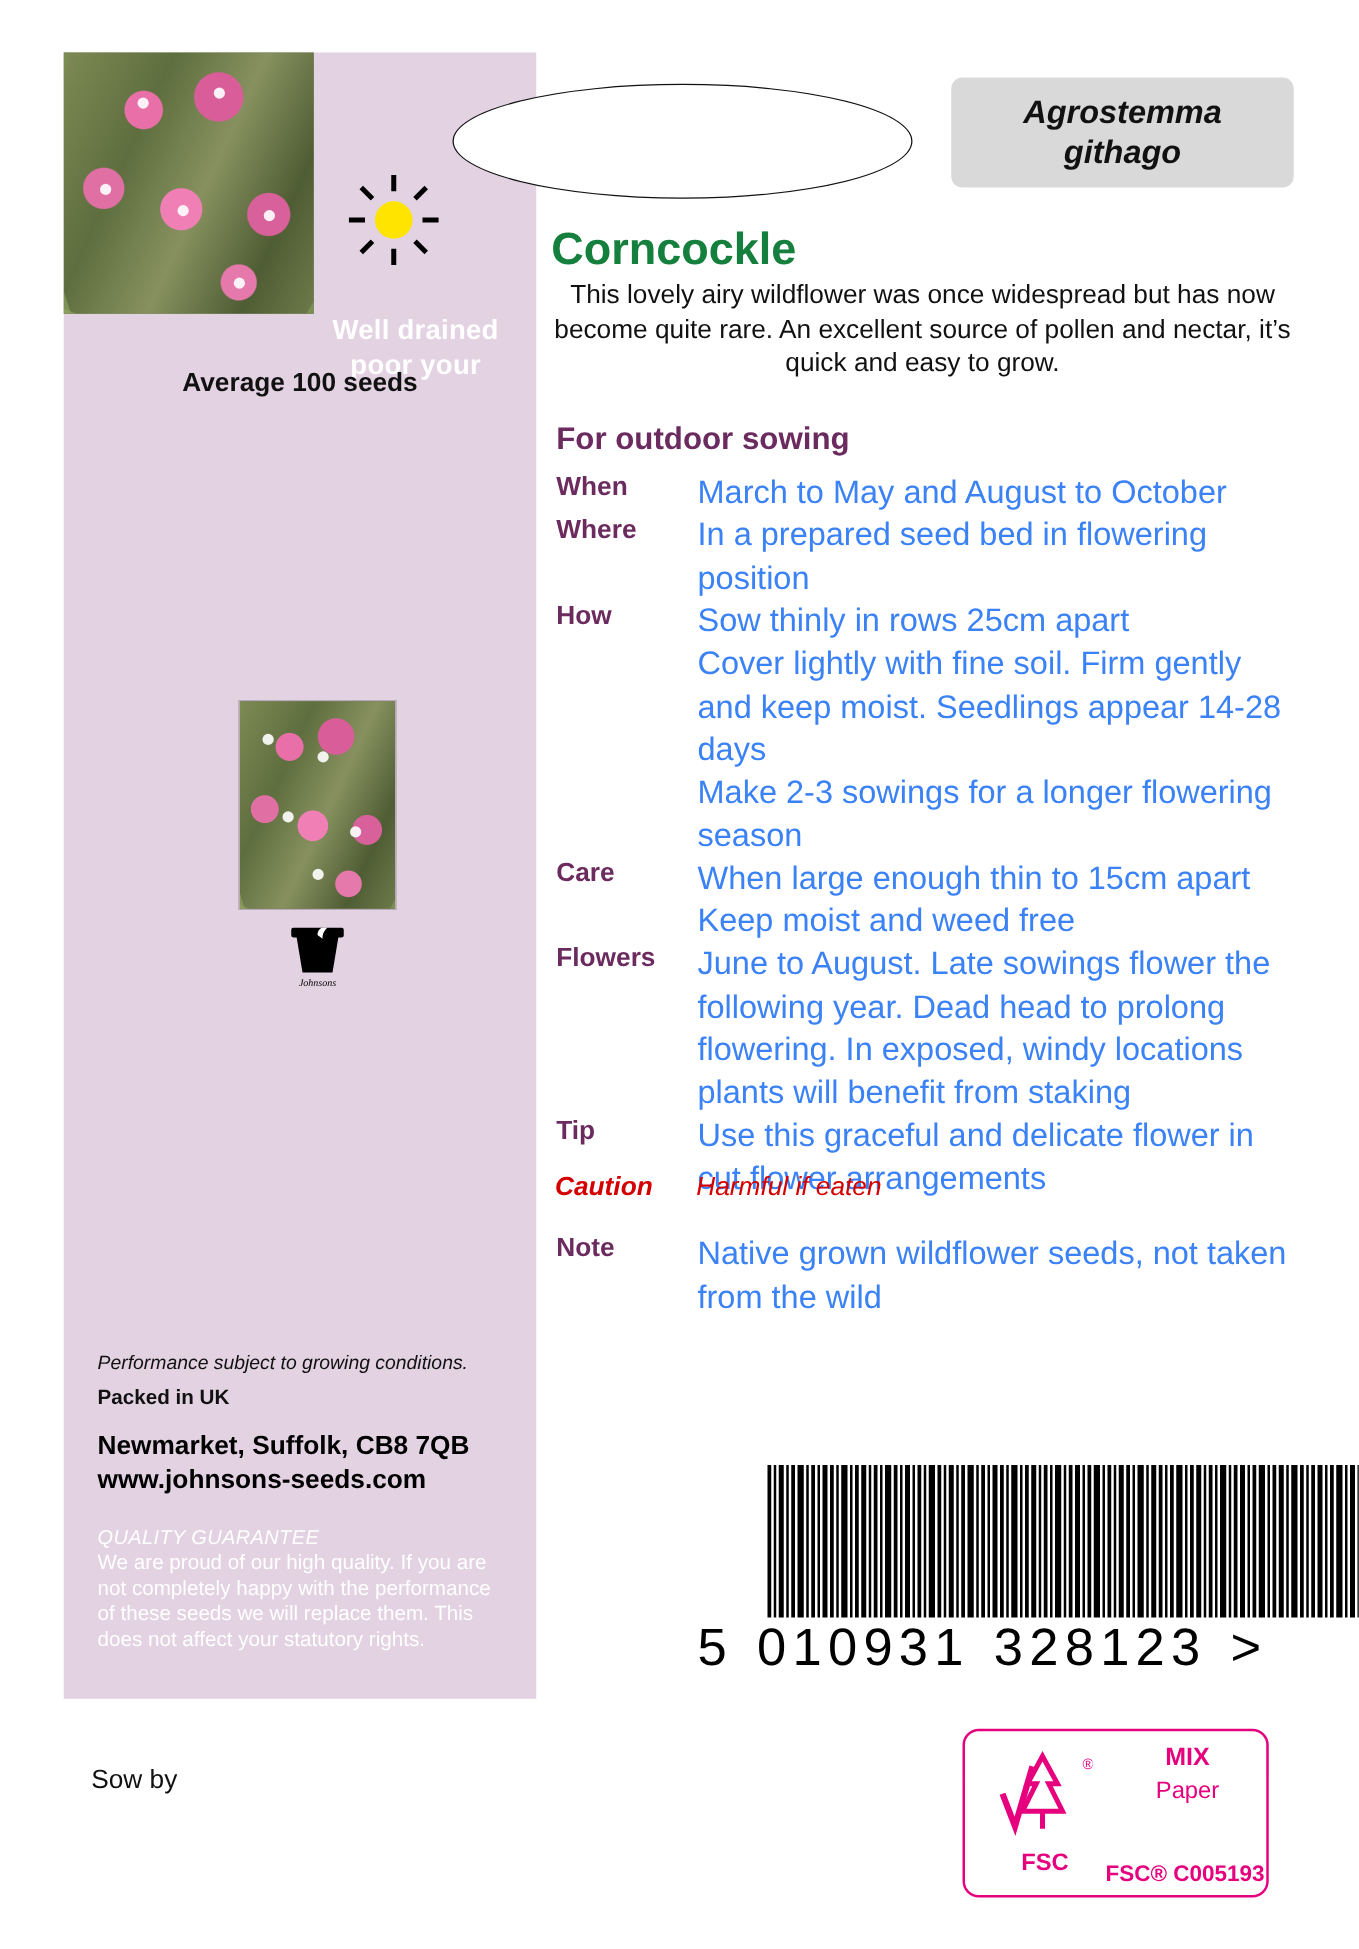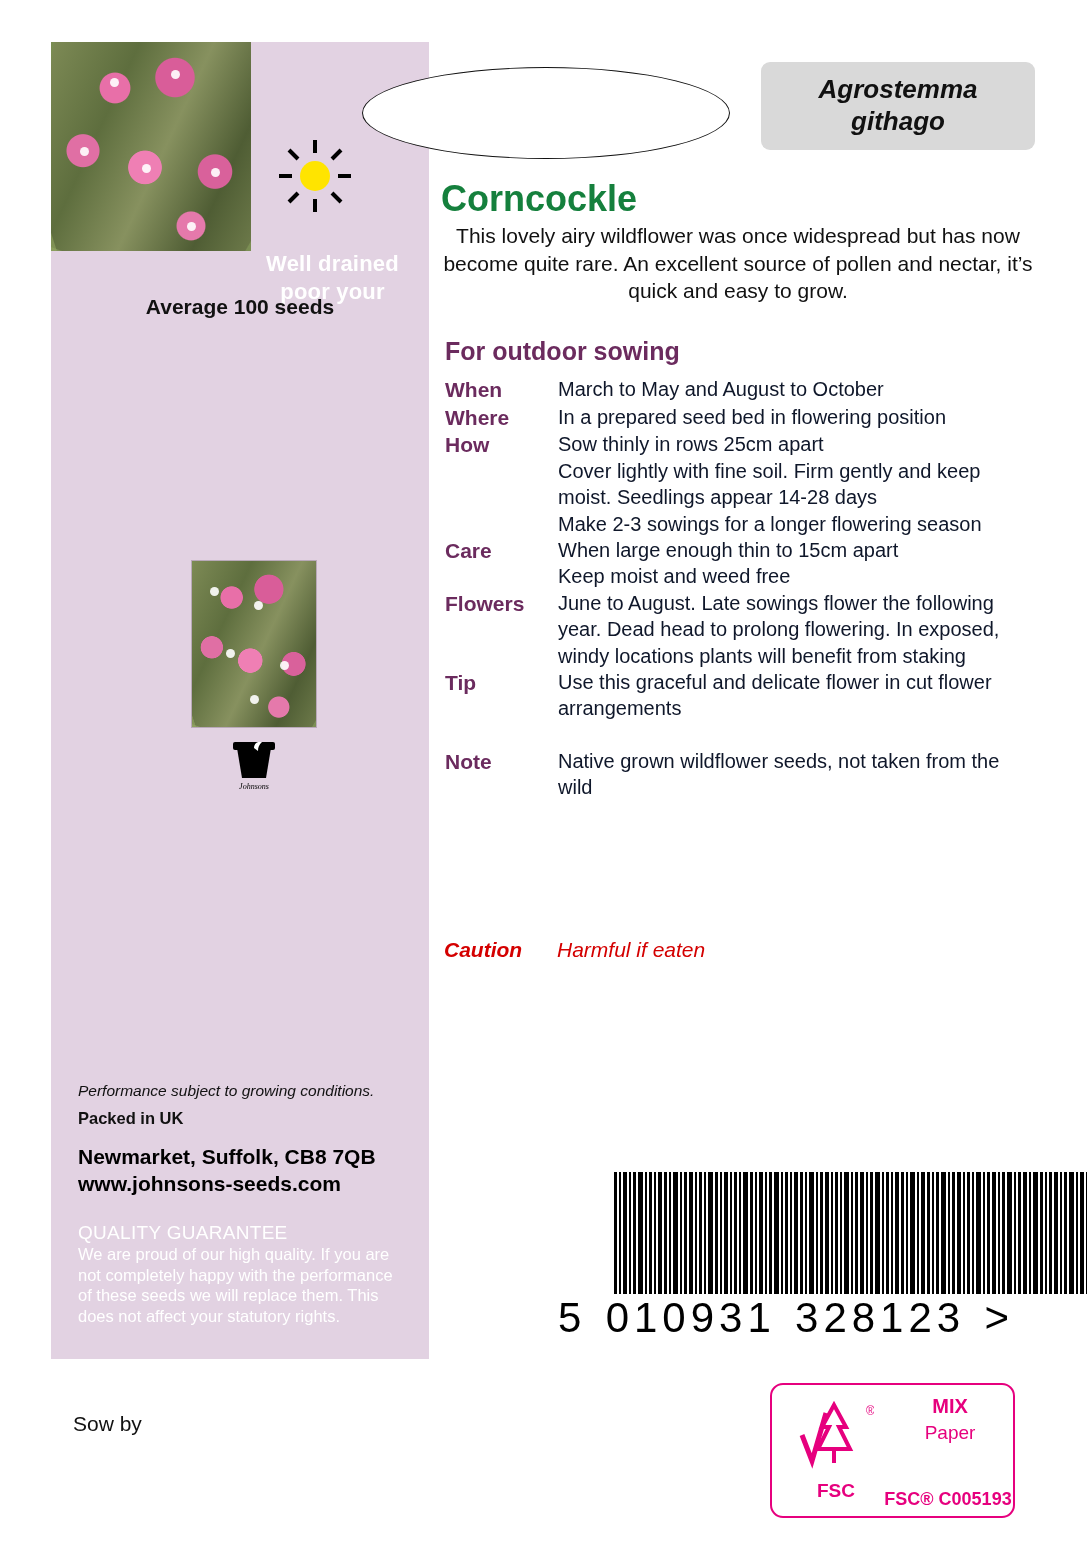--- a/index.html
+++ b/index.html
@@ -120,23 +120,24 @@
     margin-bottom: 16px;
   }
   .addr {
     font-size: 21px;
     font-weight: bold;
     color: #000000;
     line-height: 1.28;
     margin-bottom: 24px;
   }
   .guarantee-title {
-    font-size: 19px;
+    font-size: 16px;
     color: #ffffff;
     letter-spacing: .3px;
+    font-style: italic;
   }
   .guarantee-body {
     font-size: 16.5px;
     color: #ffffff;
     line-height: 1.26;
   }
 
   
   #latin-box {
     position: absolute;
@@ -206,22 +207,22 @@
   .row-label {
     width: 113px;
     flex: 0 0 113px;
     font-size: 21px;
     font-weight: bold;
     color: #6b2b5e;
     line-height: 1.32;
   }
   .row-value {
     flex: 1;
-    font-size: 20px;
-    color: #0f172a;
+    font-size: 26px;
+    color: #3b82f6;
     line-height: 1.32;
   }
   .row-value div { white-space: normal; }
 
   #note-block { margin-top: 26px; }
   #caution-block {
     position: absolute;
     left: 444px; top: 938px;
     display: flex;
     align-items: center;

